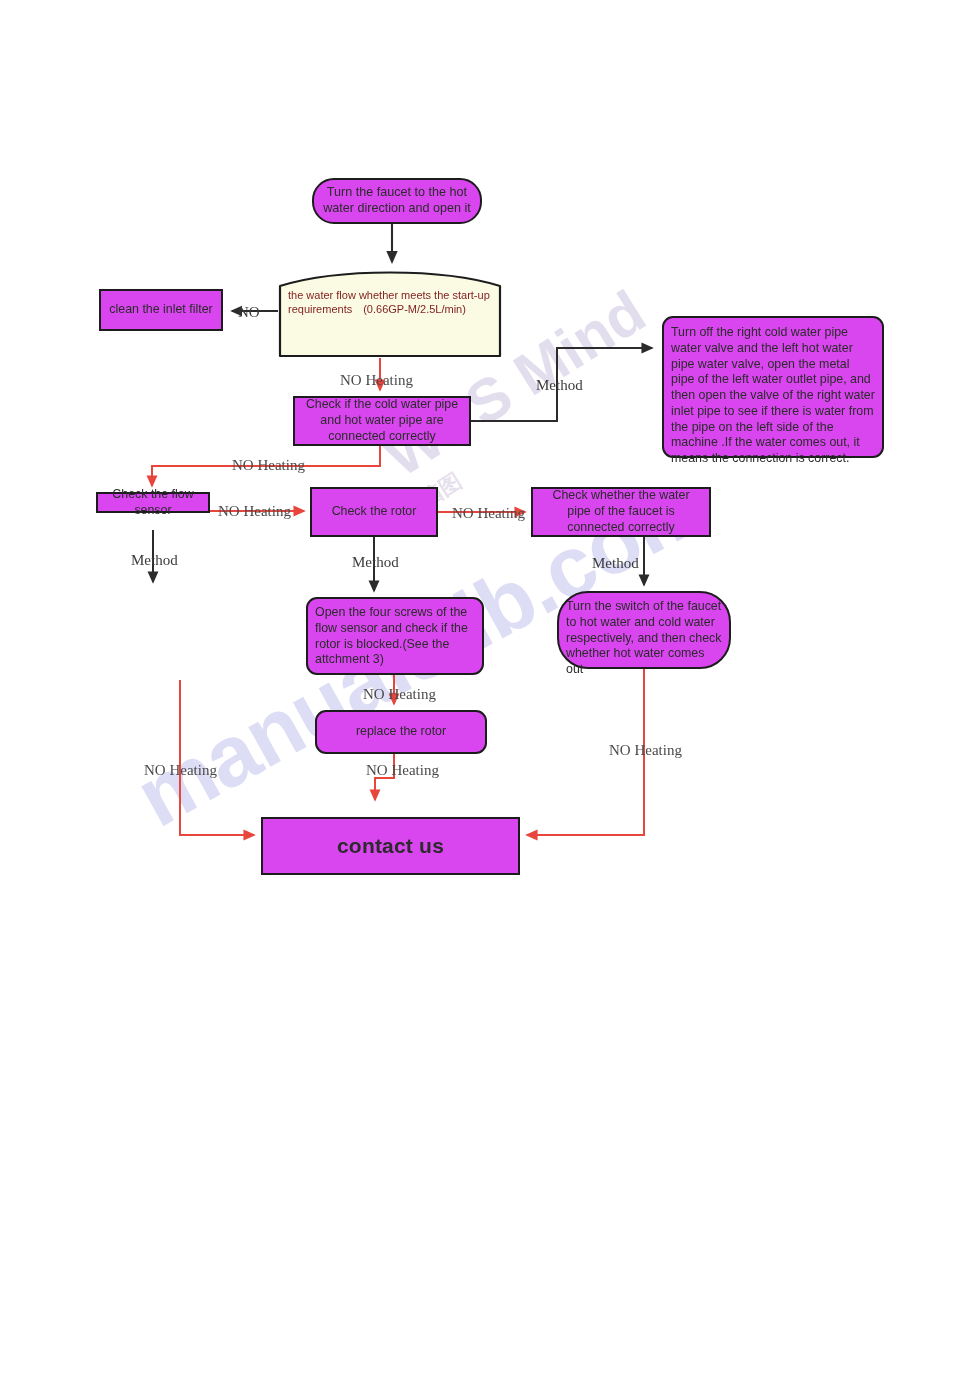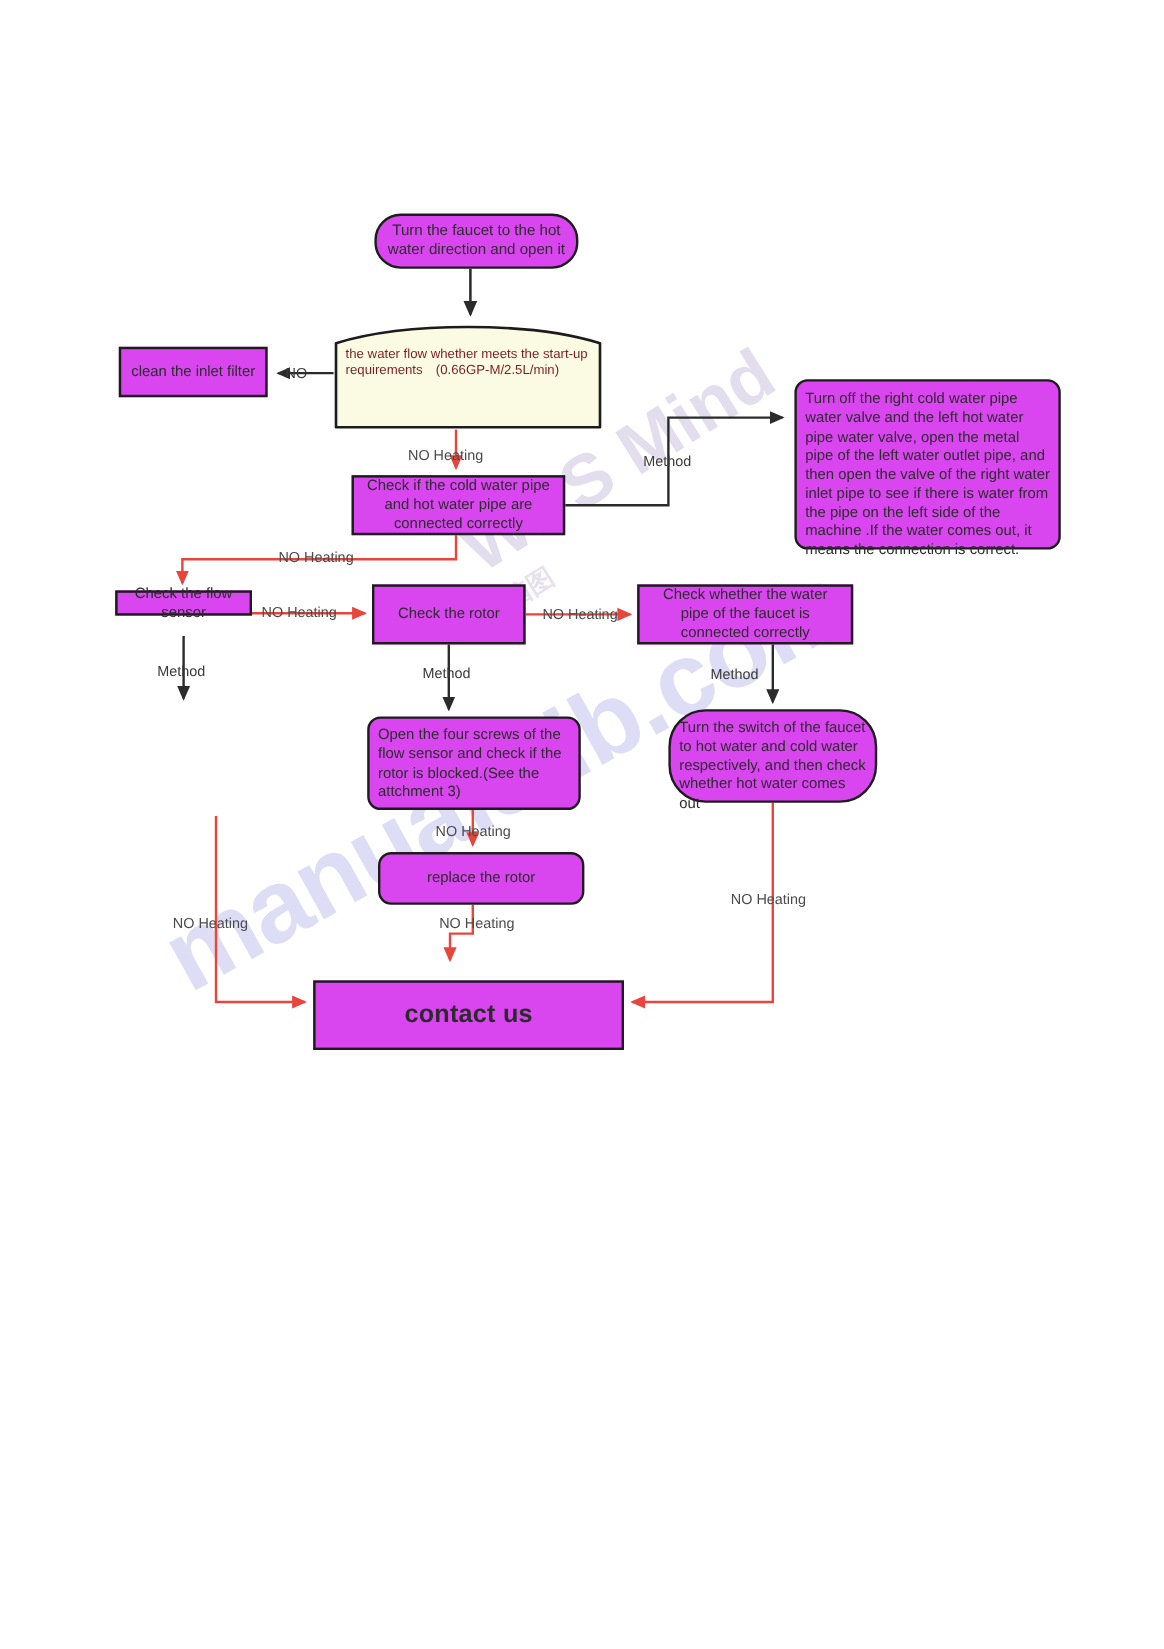--- a/index.html
+++ b/index.html
@@ -184,26 +184,26 @@
     width: 259px; height: 58px;
     font-size: 21px;
     font-weight: 700;
     letter-spacing: .2px;
     margin-top: 11px;
   }
 
   
   .elabel {
     position: absolute;
-    font-size: 12px;
+    font-size: 15px;
     color: #4a4a4a;
     background: transparent;
     white-space: nowrap;
     z-index: 4;
-    font-family: Liberation Sans, sans-serif;
+    font-family: Liberation Serif, serif;
   }
   .elabel.dark { color: #3a3a3a; }
 </style>
 </head>
 <body>
 
 <div id="canvas">
 
   <div class="wm wm-main">manualslib.com</div>
   <div class="wm wm-wps1">WPS Mind</div>

